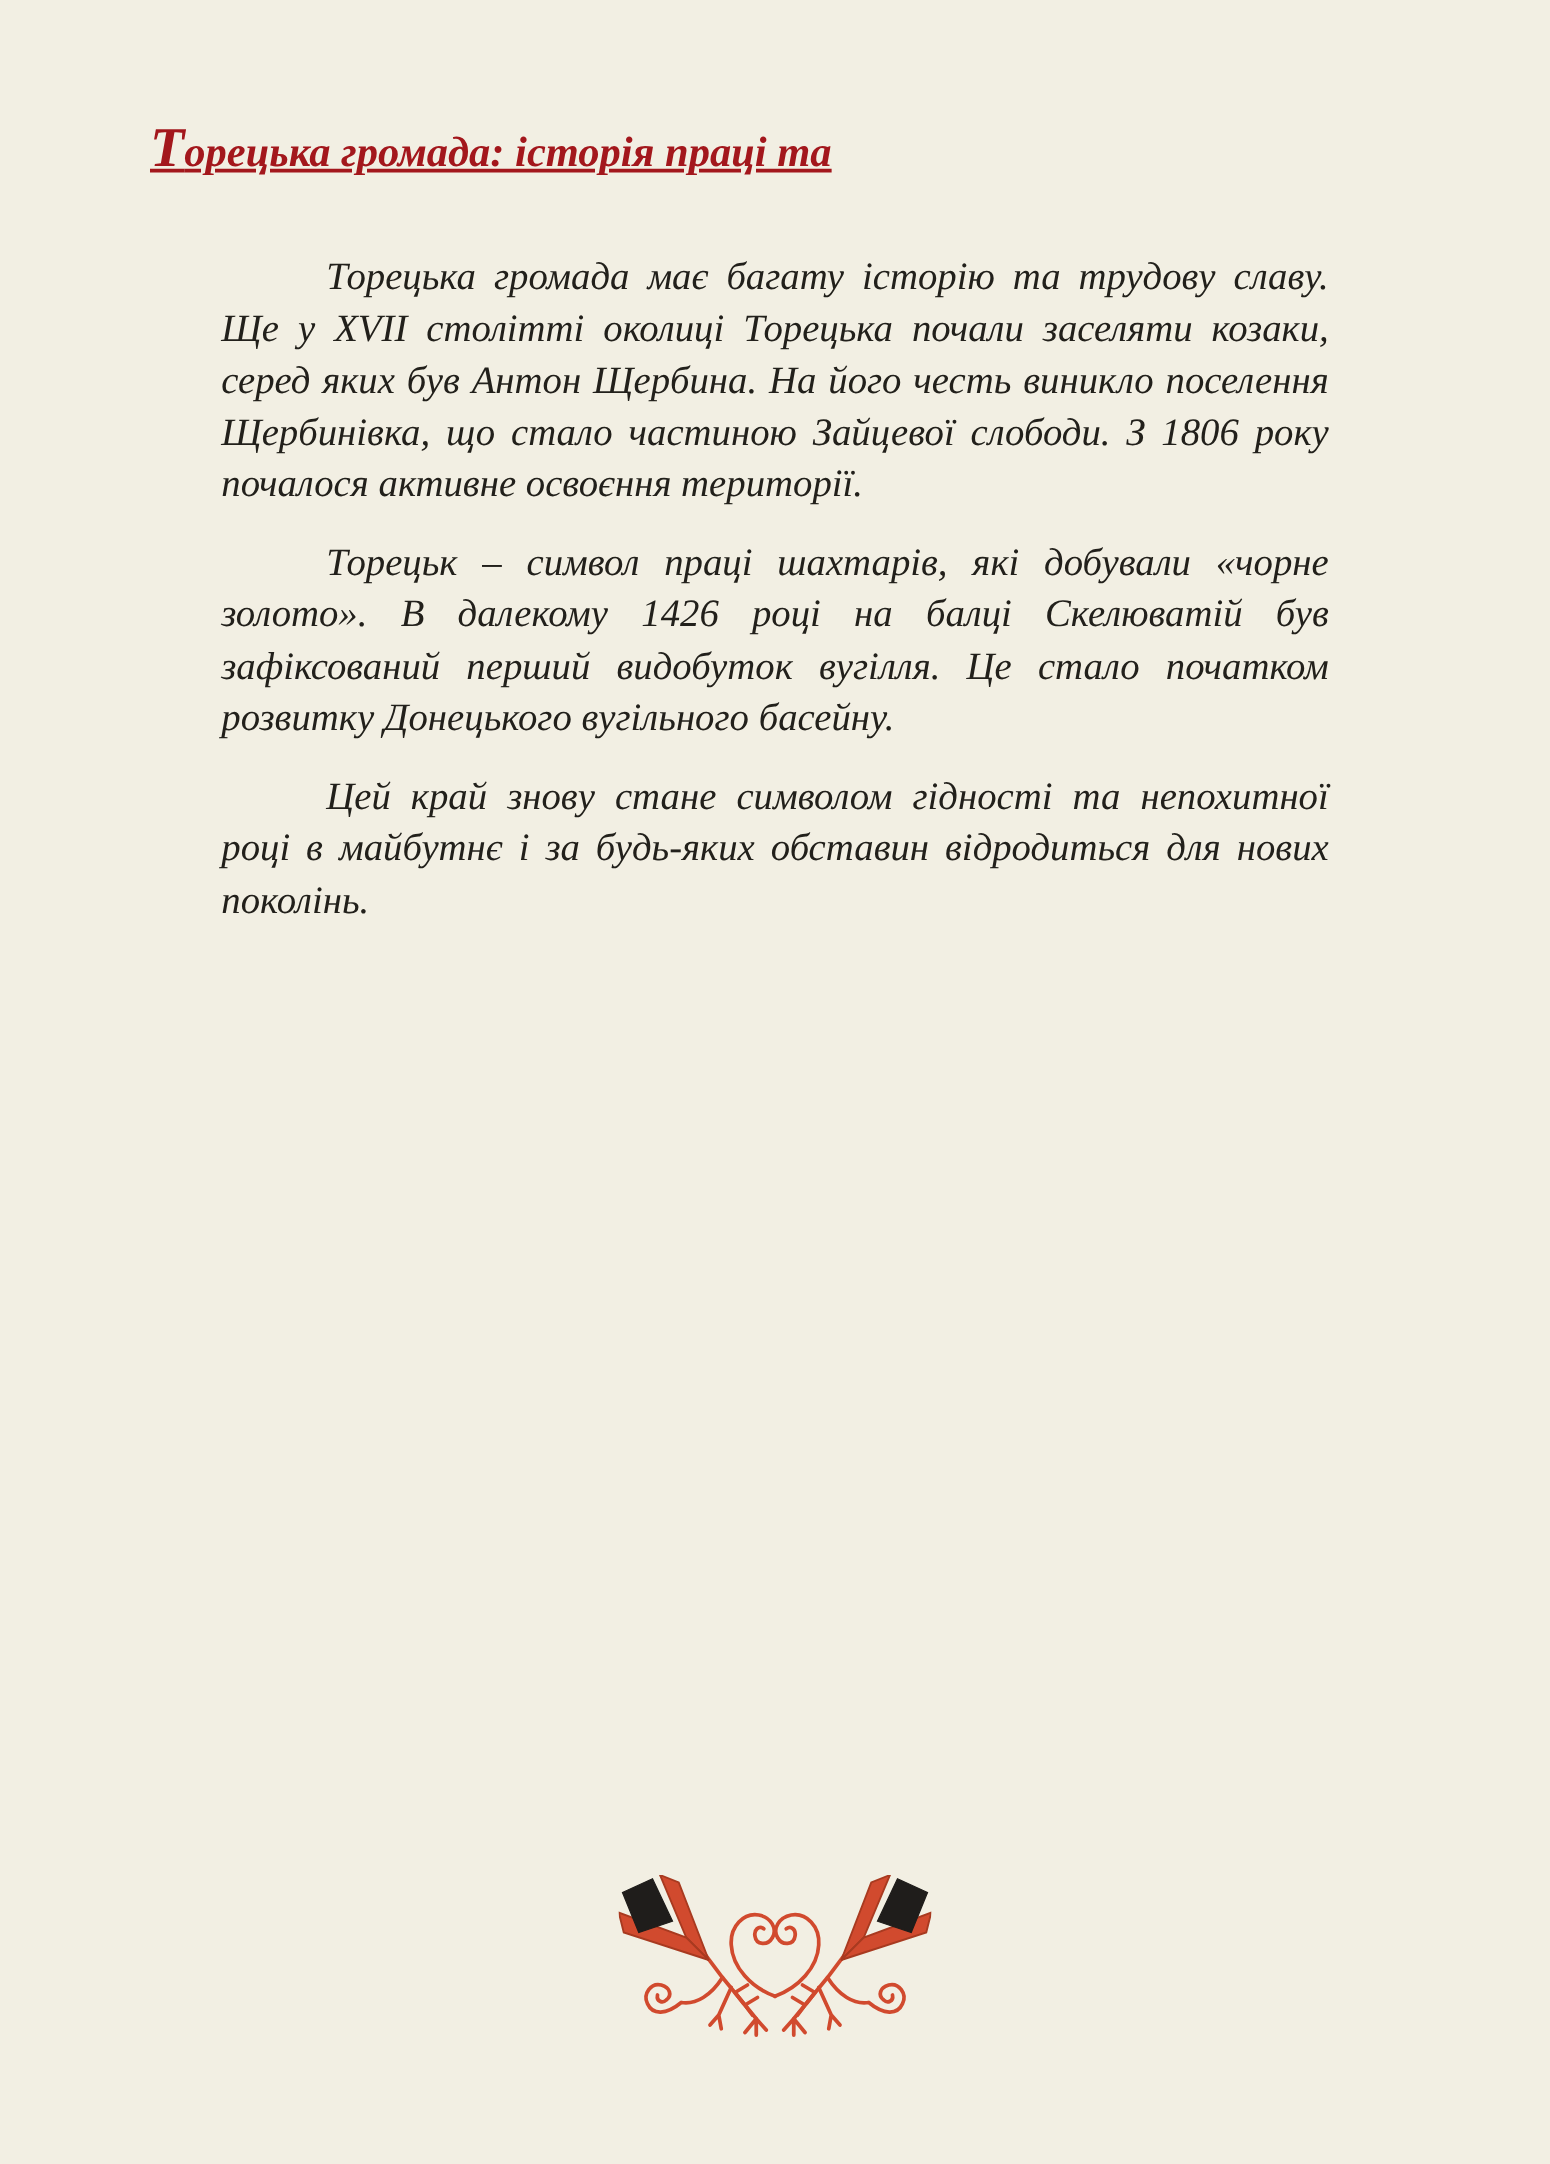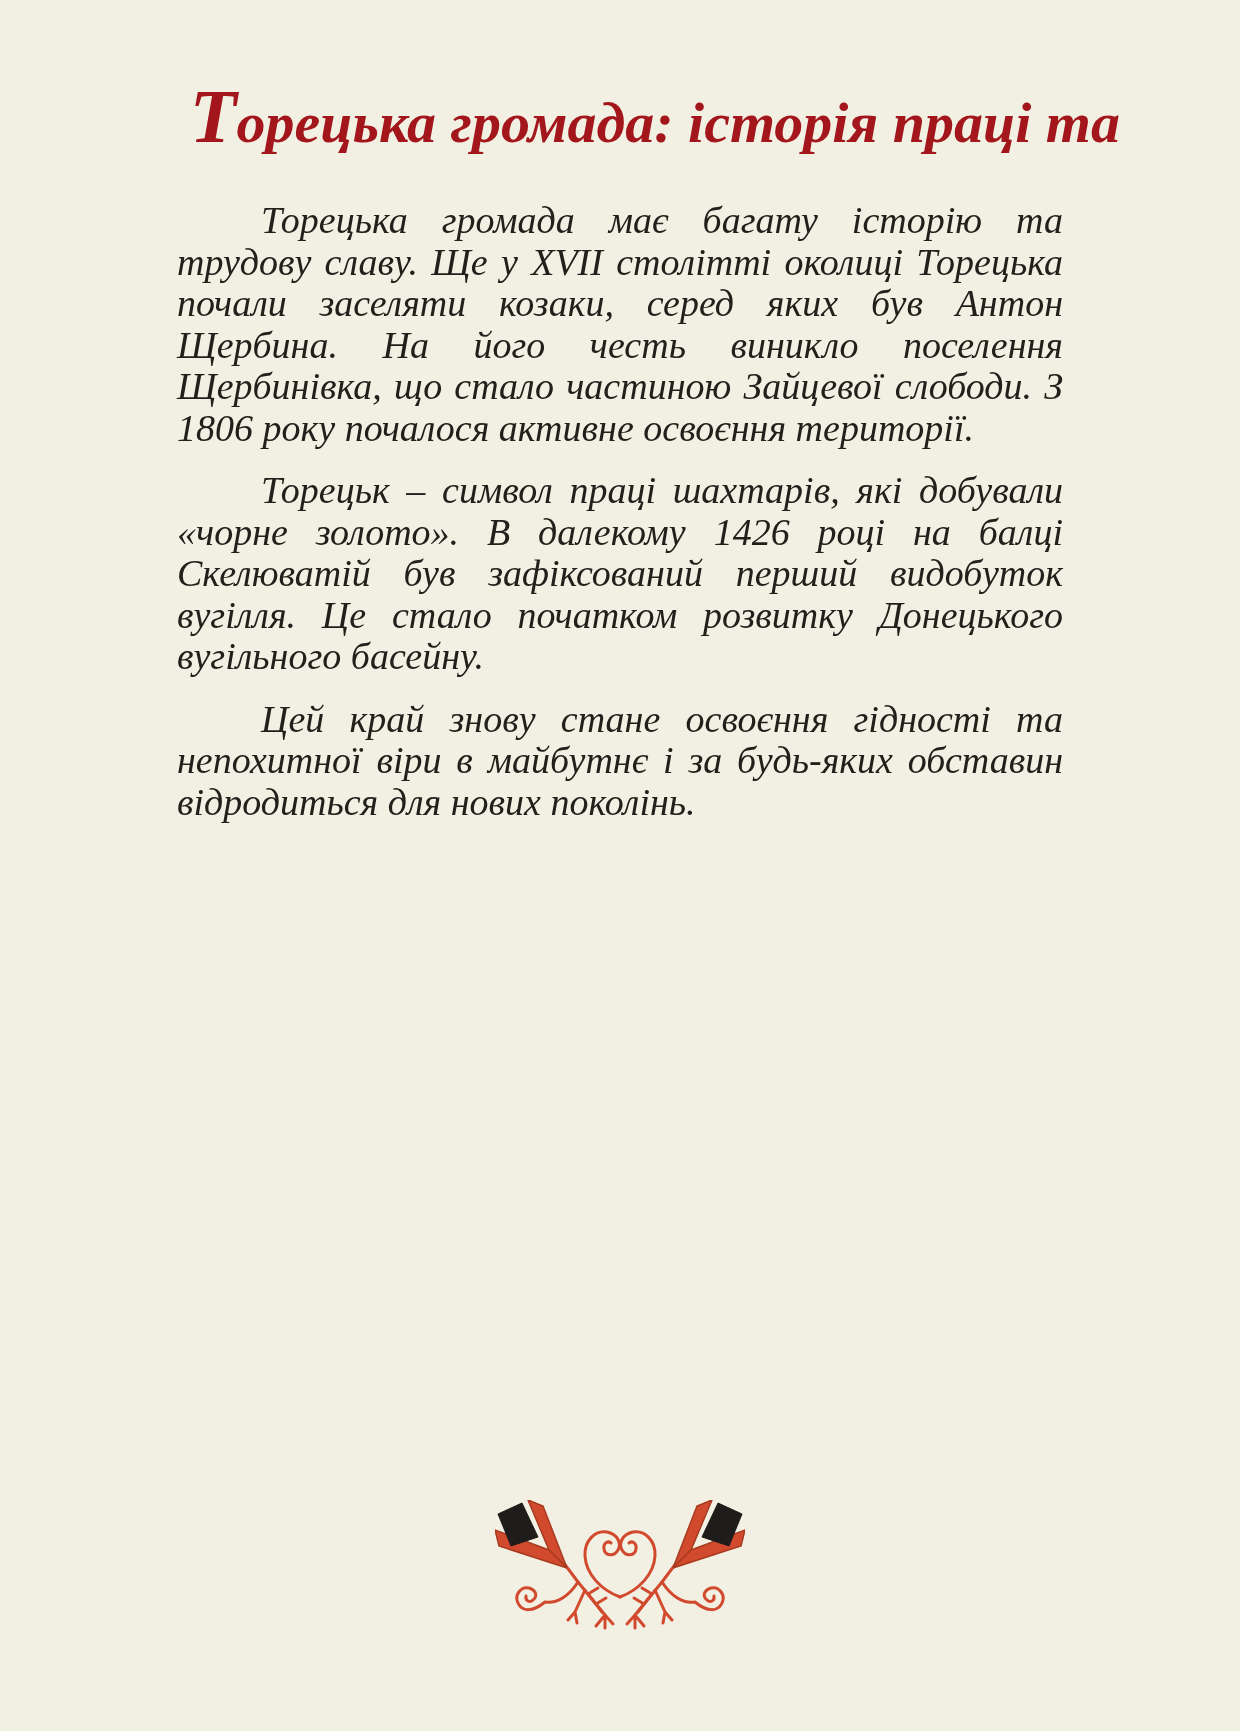--- a/index.html
+++ b/index.html
@@ -16,38 +16,39 @@
     background:var(--page-bg);
     font-family:"Liberation Serif","DejaVu Serif",serif;
     position:relative;
     overflow:hidden;
   }
   .page{
     position:absolute;inset:0;
   }
   .doc-title{
     margin:88px 120px 0 120px;
-    text-align:right;
+    text-align:left;
     color:var(--title-red);
     font-style:italic;
     font-weight:bold;
-    font-size:58px;
+    font-size:34px;
     line-height:70px;
+    text-decoration:underline;
   }
   .doc-title .title-line{display:block;}
   .doc-title .title-line:first-child::first-letter{
     font-size:1.32em;
     line-height:0;
   }
   .doc-body{
     margin:42px auto 0 auto;
     width:886px;
     color:var(--body-text);
     font-style:italic;
-    font-size:38px;
+    font-size:31px;
     line-height:41.5px;
     text-align:justify;
   }
   .doc-body p{
     margin:0 0 21px 0;
     text-indent:84px;
   }
   .ornament{
     position:absolute;
     left:50%;
@@ -77,21 +78,21 @@
 
 <div class="page">
 
   <h1 class="doc-title">
     <span class="title-line">Торецька громада: історія праці та</span>
   </h1>
 
   <div class="doc-body">
     <p>Торецька громада має багату історію та трудову славу. Ще у XVII столітті околиці Торецька почали заселяти козаки, серед яких був Антон Щербина. На його честь виникло поселення Щербинівка, що стало частиною Зайцевої слободи. З 1806 року почалося активне освоєння території.</p>
     <p>Торецьк – символ праці шахтарів, які добували «чорне золото». В далекому 1426 році на балці Скелюватій був зафіксований перший видобуток вугілля. Це стало початком розвитку Донецького вугільного басейну.</p>
-    <p>Цей край знову стане освоєння гідності та непохитної віри в майбутнє і за будь-яких обставин відродиться для нових поколінь.</p>
+    <p>Цей край знову стане символом гідності та непохитної році в майбутнє і за будь-яких обставин відродиться для нових поколінь.</p>
   </div>
 
   <svg class="ornament" width="250" height="140" viewBox="0 0 250 140" aria-hidden="true">
 
     <g>
       <path class="orn-line" d="M125,97 C106,90 91,74 90,56 C89,41 100,30 112,32 C122,34 127,43 123,50 C119,57 110,56 109,49 C108,44 112,40 116,43"></path>
       <path class="orn-line" d="M125,97 C144,90 159,74 160,56 C161,41 150,30 138,32 C128,34 123,43 127,50 C131,57 140,56 141,49 C142,44 138,40 134,43"></path>
     </g>
 
     <g>

